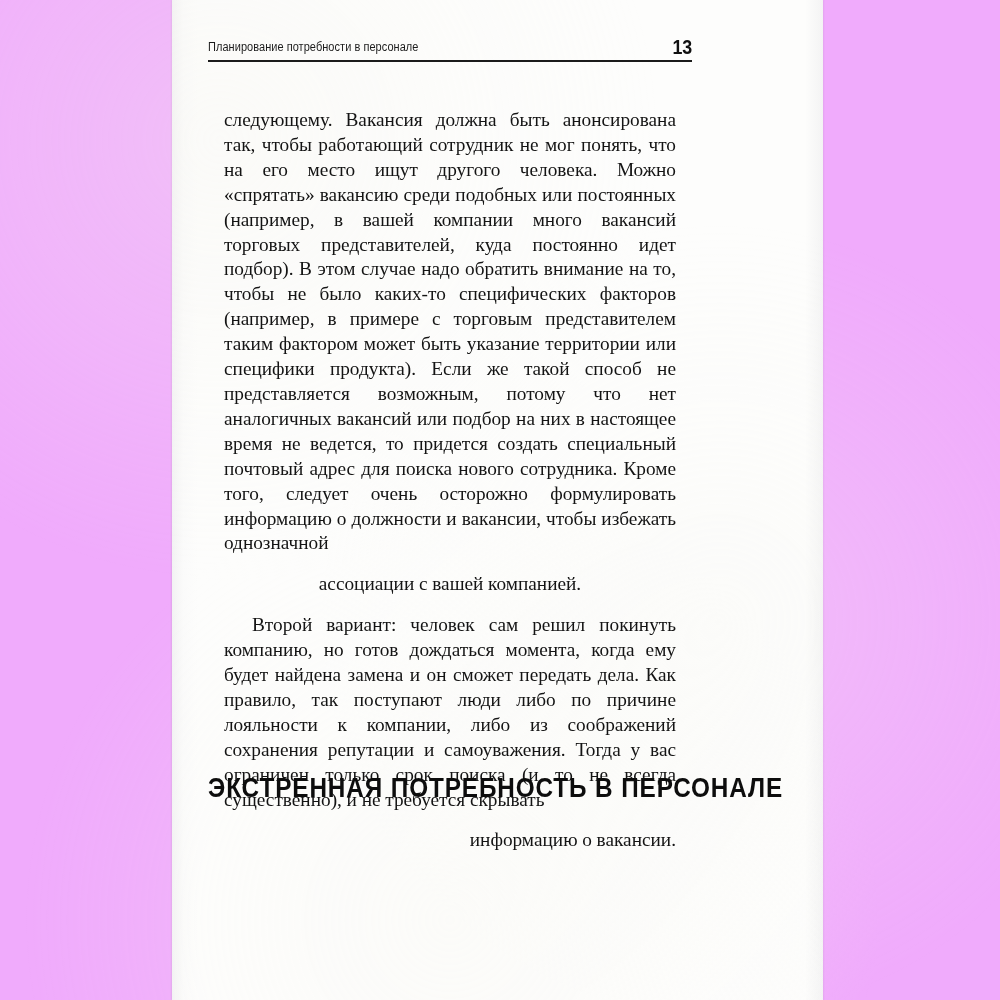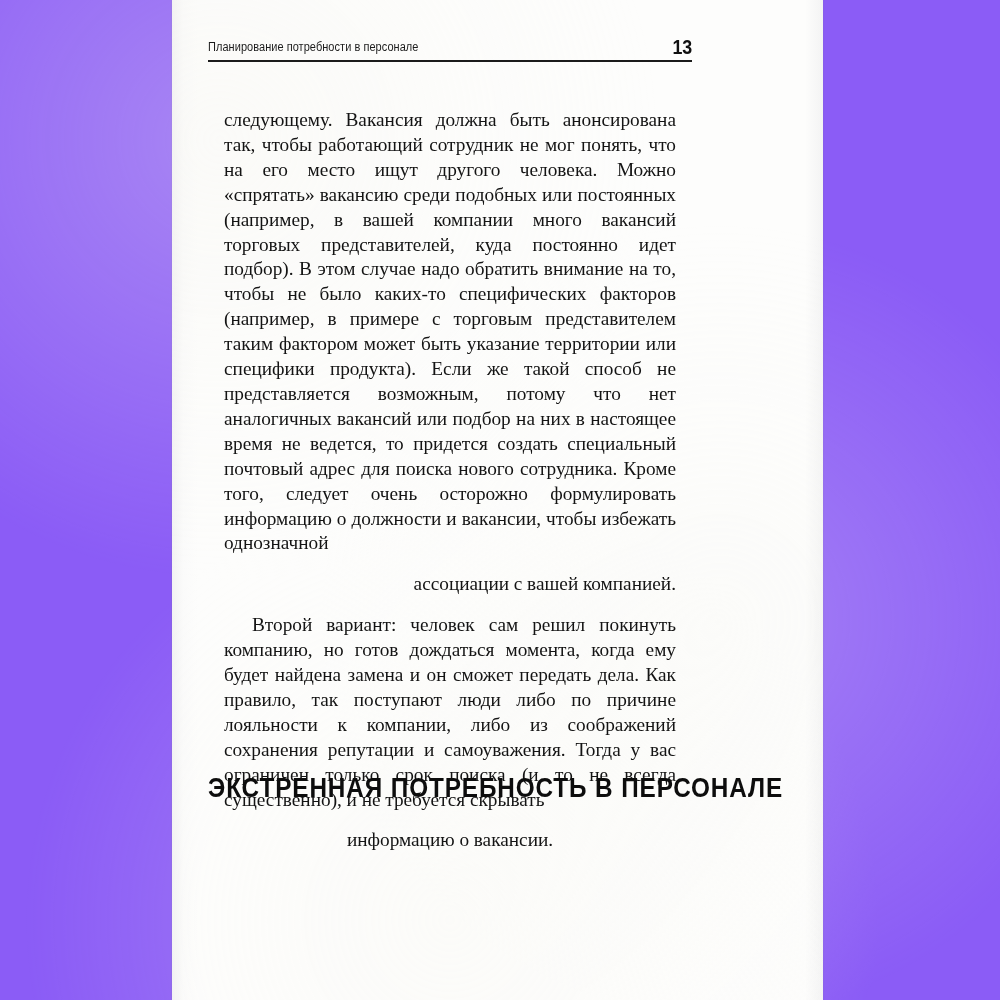--- a/index.html
+++ b/index.html
@@ -12,21 +12,21 @@
     background: #ffffff;
     font-family: "Liberation Serif", serif;
     overflow: hidden;
   }
 
   
   .scan-frame {
     position: relative;
     width: 1000px;
     height: 1000px;
-    background: #8b5cf6;
+    background: #f0abfc;
   }
 
   
   .book-page {
     position: absolute;
     left: 172px;
     top: 0px;
     width: 651px;
     height: 1000px;
     background: #fdfdfc;
@@ -165,23 +165,23 @@
   <div class="fore-edge-shade"></div>
   <div class="paper-noise"></div>
 
   <div class="running-head">
     <div class="running-head-title">Планирование потребности в персонале</div>
     <div class="running-head-folio">13</div>
   </div>
 
   <div class="text-column">
     <p class="body-par">следующему. Вакансия должна быть анонсирована так, чтобы работающий сотрудник не мог понять, что на его место ищут другого человека. Можно «спрятать» вакан­сию среди подобных или постоянных (например, в ва­шей компании много вакансий торговых представите­лей, куда постоянно идет подбор). В этом случае надо обратить внимание на то, чтобы не было каких-то специ­фических факторов (например, в примере с торговым представителем таким фактором может быть указание территории или специфики продукта). Если же такой способ не представляется возможным, потому что нет аналогичных вакансий или подбор на них в настоящее время не ведется, то придется создать специальный поч­товый адрес для поиска нового сотрудника. Кроме того, следует очень осторожно формулировать информацию о должности и вакансии, чтобы избежать однозначной</p>
-    <p class="body-par" style="text-align:right;">ассоциации с вашей компанией.</p>
+    <p class="body-par" style="text-align:center;">ассоциации с вашей компанией.</p>
     <p class="body-par indent">Второй вариант: человек сам решил покинуть компа­нию, но готов дождаться момента, когда ему будет най­дена замена и он сможет передать дела. Как правило, так поступают люди либо по причине лояльности к компа­нии, либо из соображений сохранения репутации и са­моуважения. Тогда у вас ограничен только срок поиска (и то не всегда существенно), и не требуется скрывать</p>
-    <p class="body-par" style="text-align:center;">информацию о вакансии.</p>
+    <p class="body-par" style="text-align:right;">информацию о вакансии.</p>
   </div>
 
   <h2 class="section-heading">ЭКСТРЕННАЯ ПОТРЕБНОСТЬ В ПЕРСОНАЛЕ</h2>
 
   <div class="text-column-2">
   </div>
 
 </div>
 
 </body></html>

